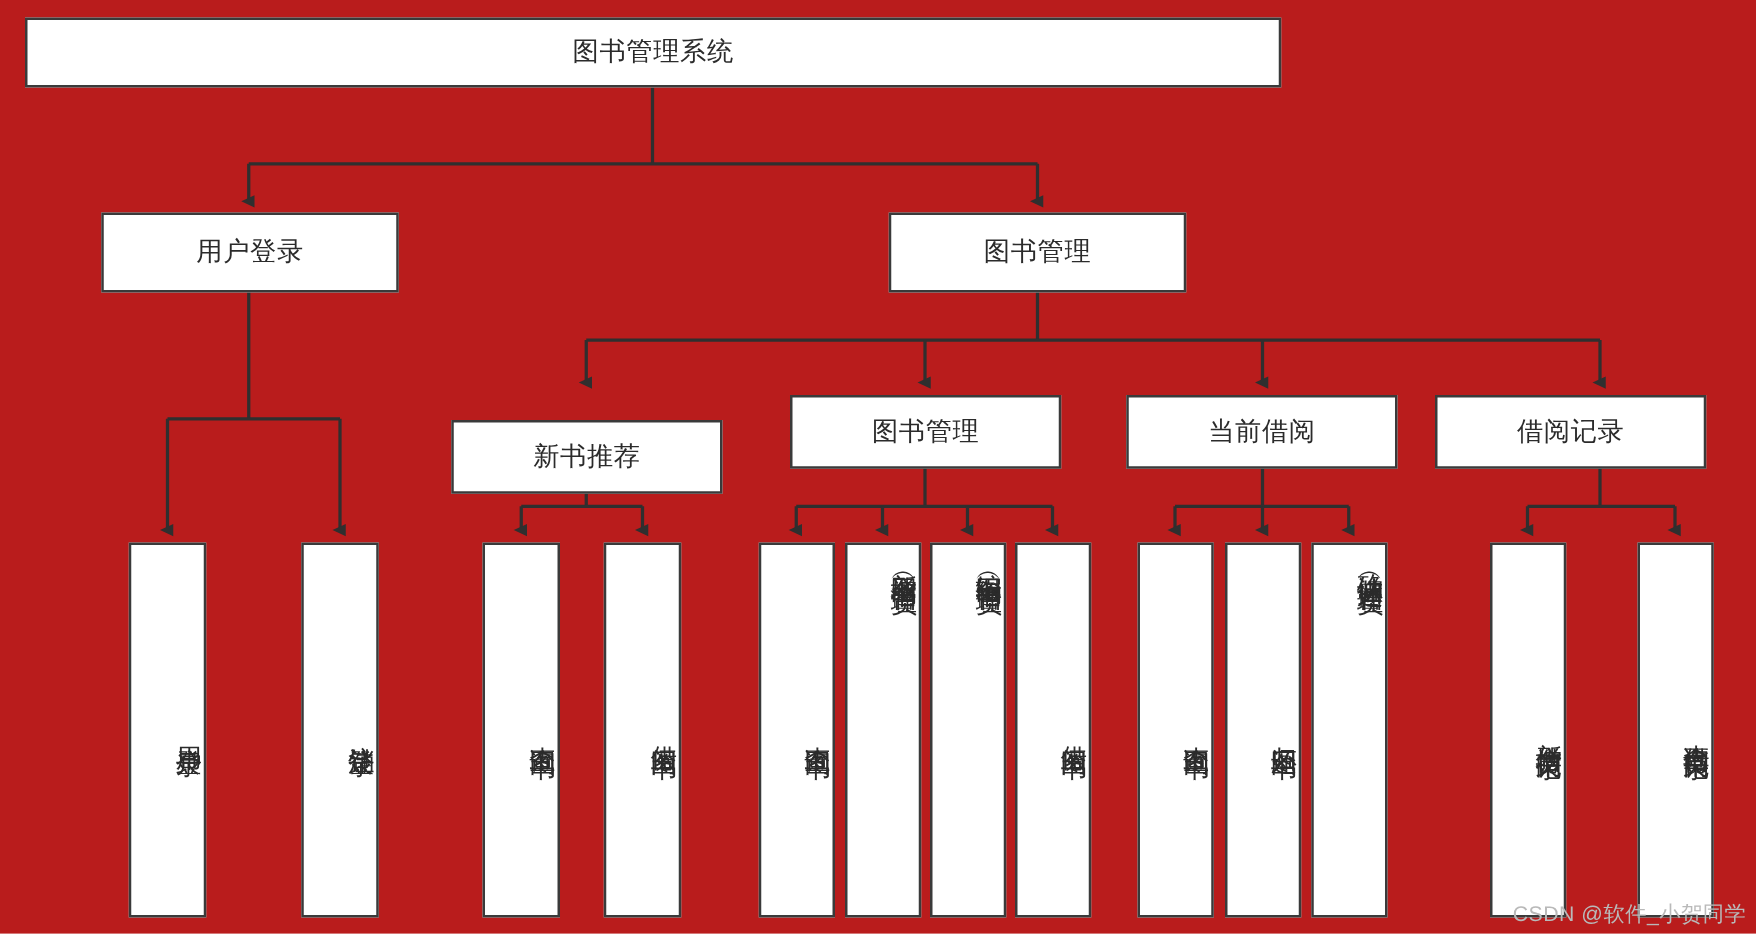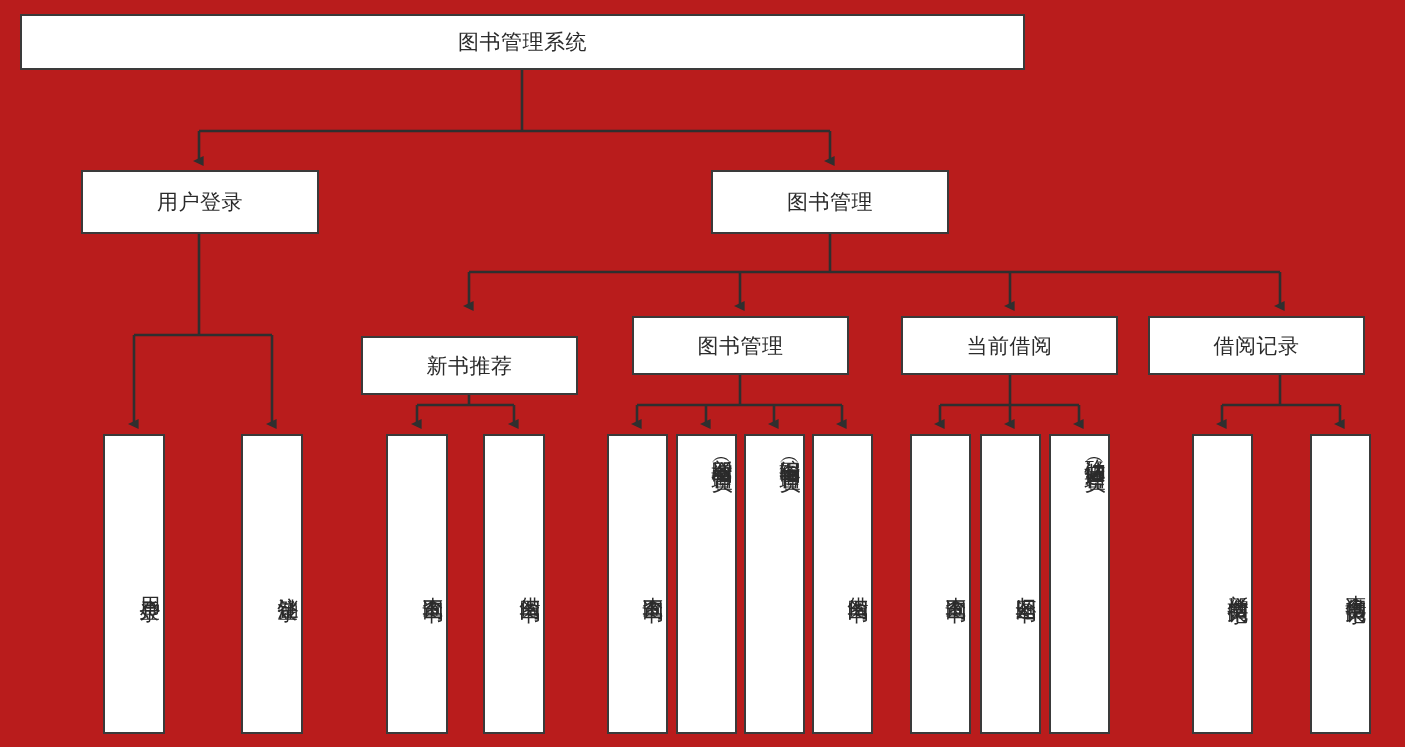--- a/index.html
+++ b/index.html
@@ -192,14 +192,15 @@
     <span>确认归还（管理员）</span>
   </div>
 
   <div class="node vert" style="left:1192px; top:434px; width:61px; height:300px;">
     <span>新增借阅记录</span>
   </div>
   <div class="node vert" style="left:1310px; top:434px; width:61px; height:300px;">
     <span>查询借阅记录</span>
   </div>
 
+  <div class="watermark">CSDN @软件_小贺同学</div>
 
 </div>
 
 </body></html>

